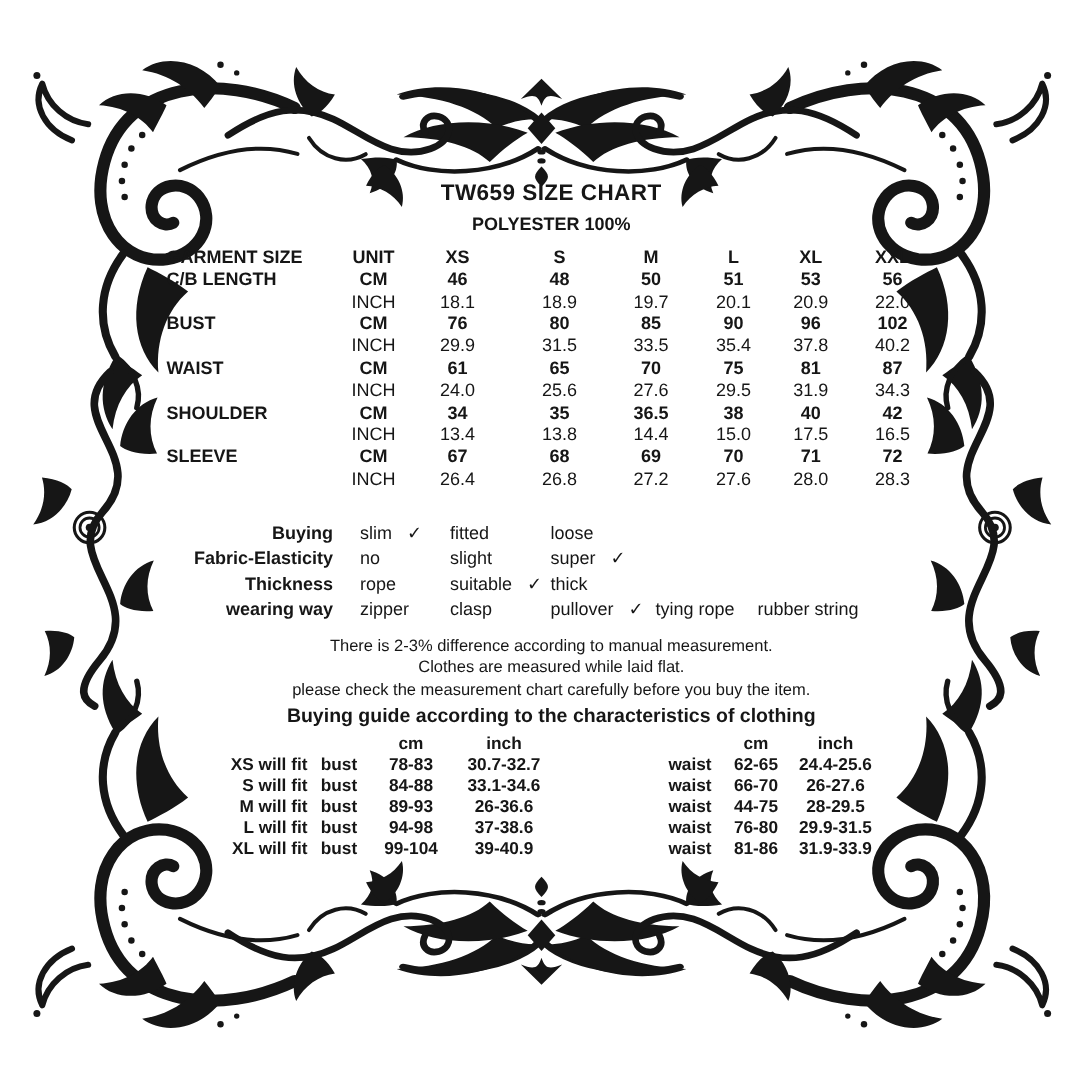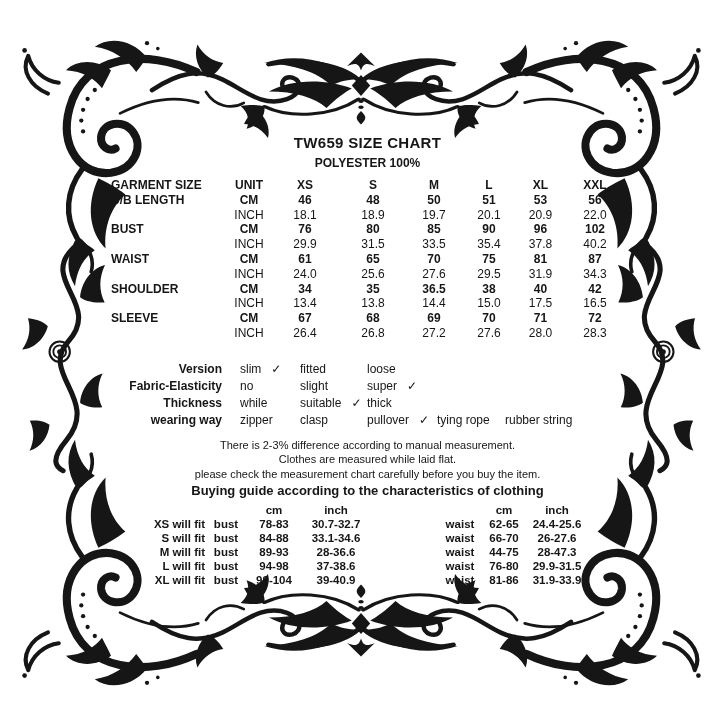--- a/index.html
+++ b/index.html
@@ -1,20 +1,20 @@
 <!DOCTYPE html>
 <html><head>
 <meta charset="utf-8">
 <style>
   html,body{margin:0;padding:0;background:#fff;}
   .page{position:relative;width:723px;height:720px;background:#ffffff;overflow:hidden;
         font-family:"Liberation Sans",sans-serif;color:#161616;}
   .frame{position:absolute;left:0;top:0;}
   .frame .st{fill:none;stroke:#161616;stroke-linecap:round;stroke-linejoin:round;}
-  .content{position:absolute;left:111px;top:134px;width:513px;}
+  .content{position:absolute;left:111px;top:120px;width:513px;}
   .title{text-align:center;font-size:15px;font-weight:700;letter-spacing:.3px;line-height:18px;}
   .subtitle{text-align:center;font-size:12px;font-weight:700;margin-top:4px;line-height:14px;}
   table{border-collapse:collapse;table-layout:fixed;}
   td{padding:0;white-space:nowrap;}
   .size-table{width:513px;margin-top:8px;font-size:12px;line-height:14.8px;}
   .size-table td{text-align:center;font-weight:400;}
   .size-table tr.b td{font-weight:700;}
   .size-table td.lbl{text-align:left;font-weight:700;}
   .features{margin-top:20px;font-size:12px;}
   .frow{display:flex;align-items:center;height:17px;}
@@ -231,21 +231,21 @@
         <td>27.2</td>
         <td>27.6</td>
         <td>28.0</td>
         <td>28.3</td>
       </tr>
     </tbody>
       </table>
 
     <div class="features">
       <div class="frow">
-        <span class="flabel">Version</span>
+        <span class="flabel">Buying</span>
         <span class="fopts">
           <span class="fopt w1">
               <span class="t">slim</span>
               <span class="c">✓</span>
             </span>
           <span class="fopt w2">
               <span class="t">fitted</span>
               <span class="c"></span>
             </span>
           <span class="fopt w3">
@@ -268,21 +268,21 @@
           <span class="fopt w3">
               <span class="t">super</span>
               <span class="c">✓</span>
             </span>
         </span>
       </div>
       <div class="frow">
         <span class="flabel">Thickness</span>
         <span class="fopts">
           <span class="fopt w1">
-              <span class="t">while</span>
+              <span class="t">rope</span>
               <span class="c"></span>
             </span>
           <span class="fopt w2">
               <span class="t">suitable</span>
               <span class="c">✓</span>
             </span>
           <span class="fopt w3">
               <span class="t">thick</span>
               <span class="c"></span>
             </span>
@@ -361,25 +361,25 @@
         <td>33.1-34.6</td>
         <td></td>
         <td>waist</td>
         <td>66-70</td>
         <td>26-27.6</td>
       </tr>
       <tr>
         <td class="sz">M will fit</td>
         <td>bust</td>
         <td>89-93</td>
-        <td>28-36.6</td>
+        <td>26-36.6</td>
         <td></td>
         <td>waist</td>
         <td>44-75</td>
-        <td>28-47.3</td>
+        <td>28-29.5</td>
       </tr>
       <tr>
         <td class="sz">L will fit</td>
         <td>bust</td>
         <td>94-98</td>
         <td>37-38.6</td>
         <td></td>
         <td>waist</td>
         <td>76-80</td>
         <td>29.9-31.5</td>

